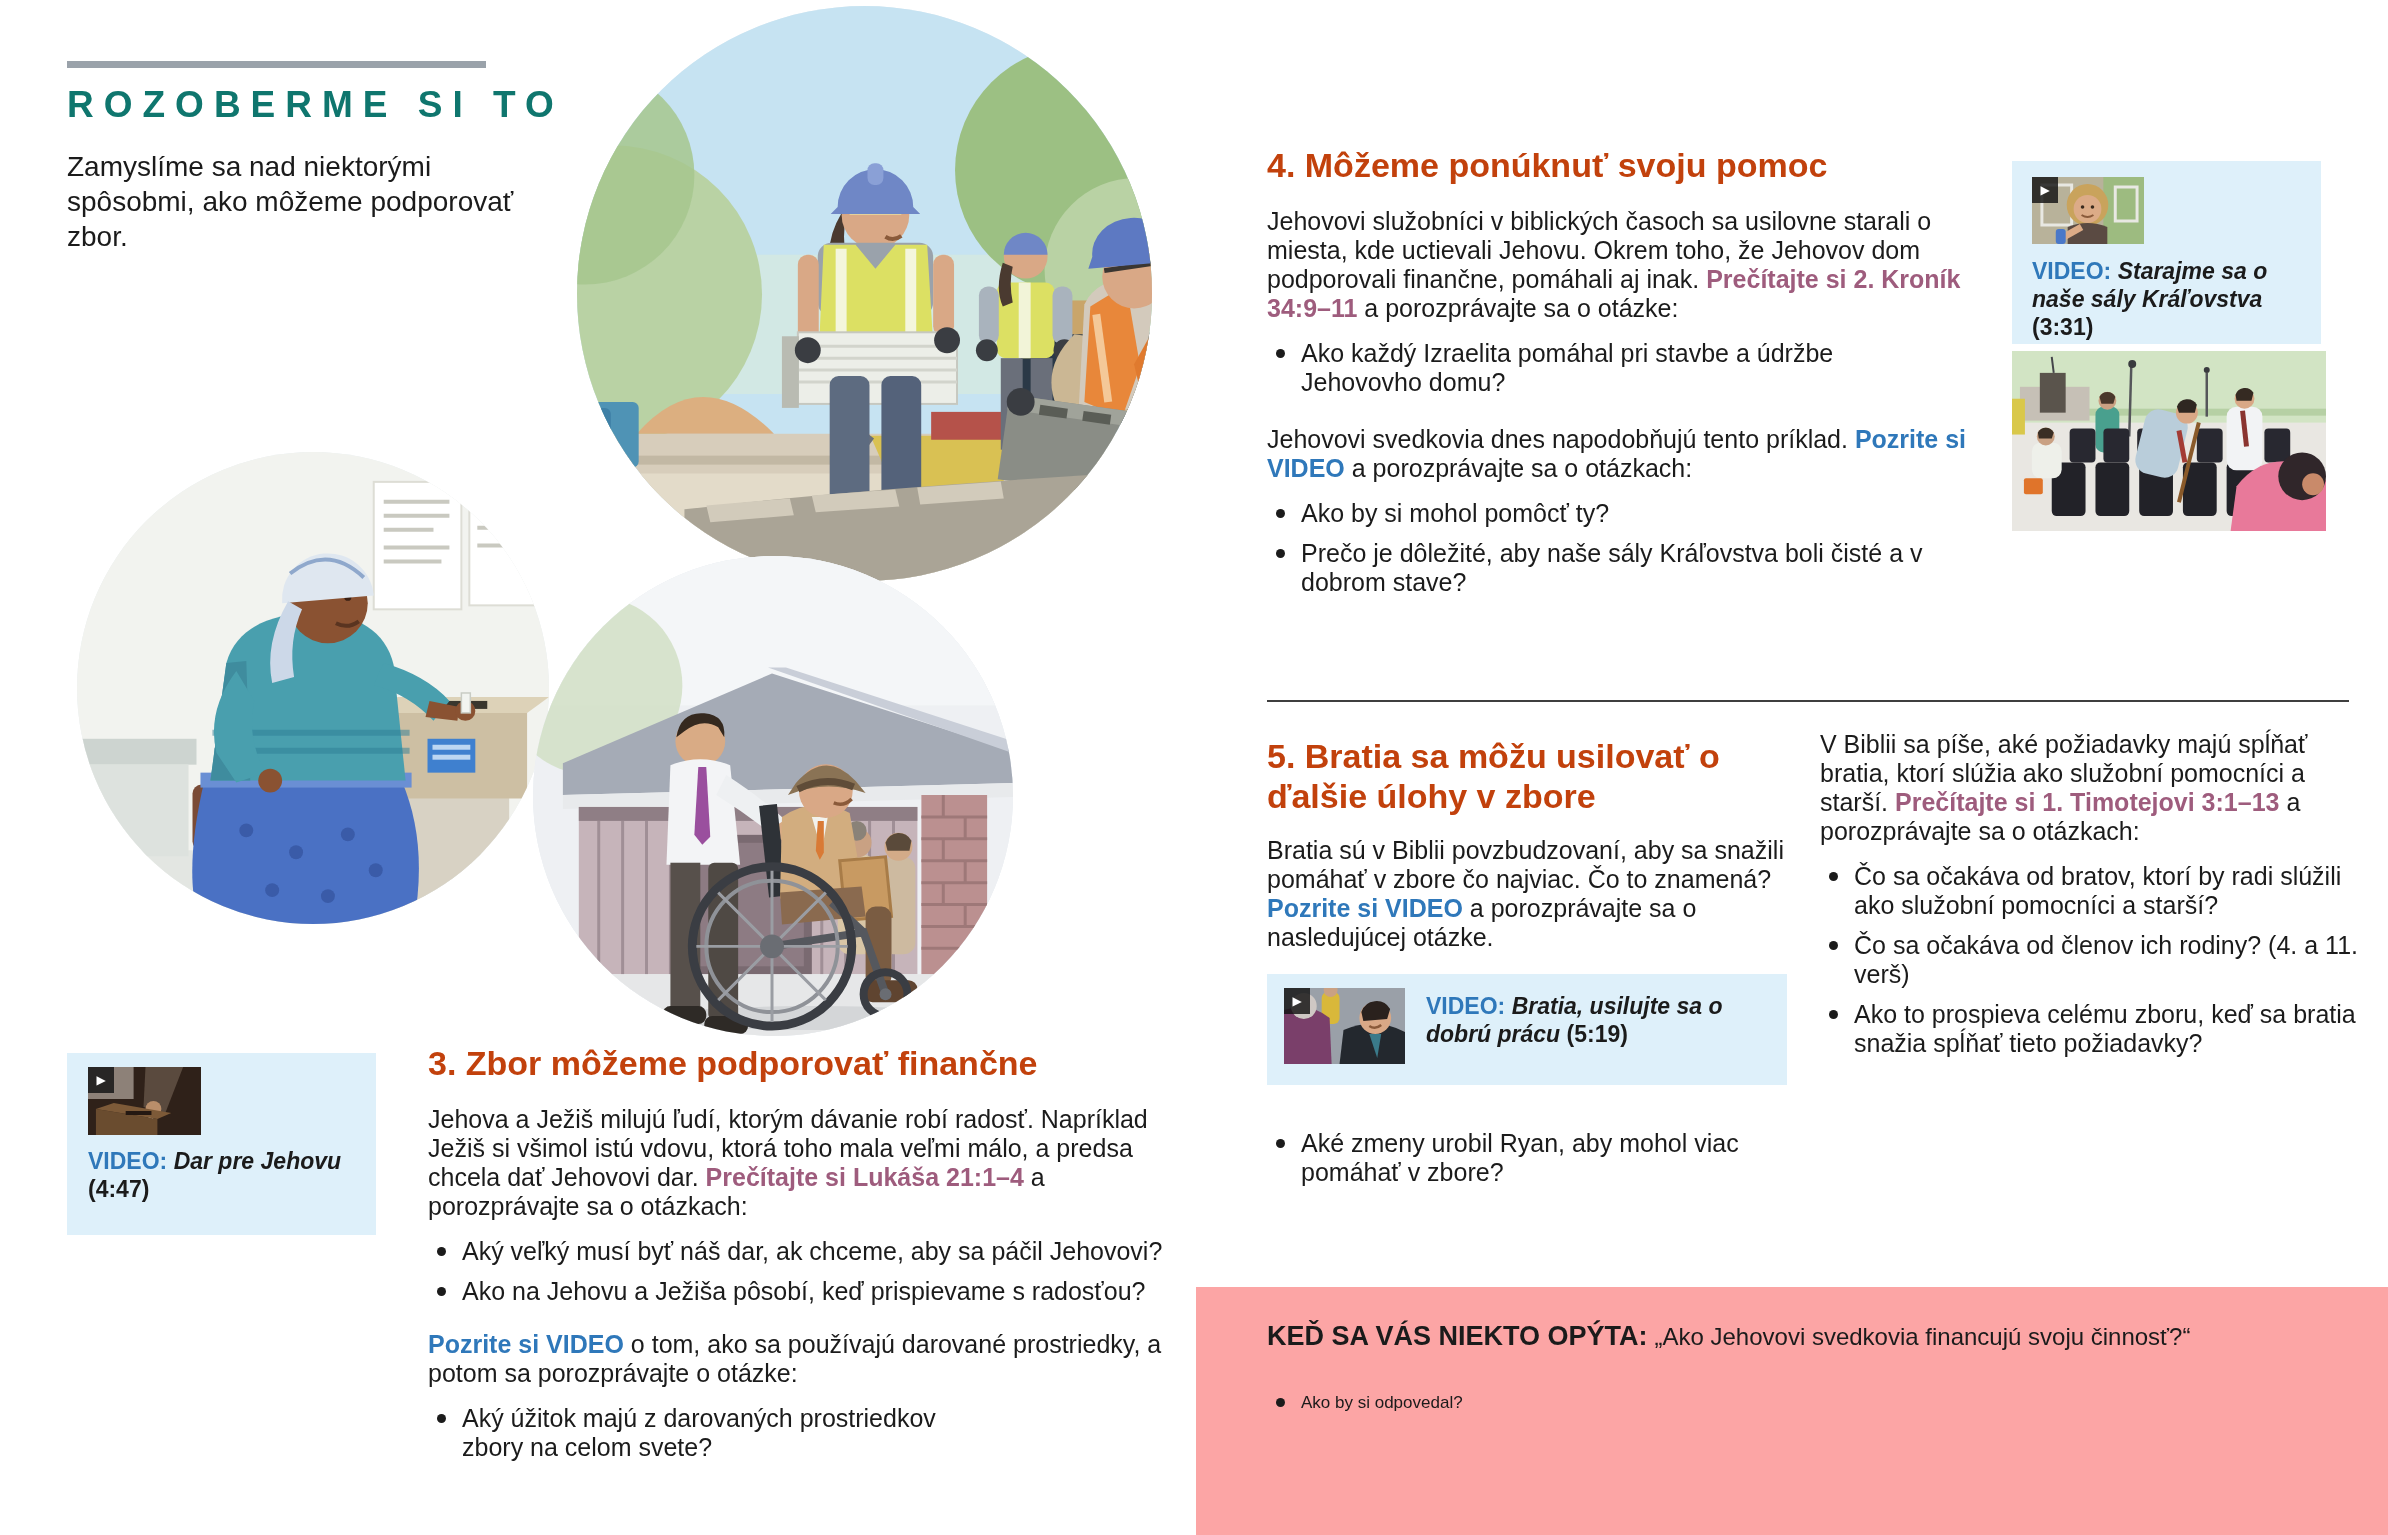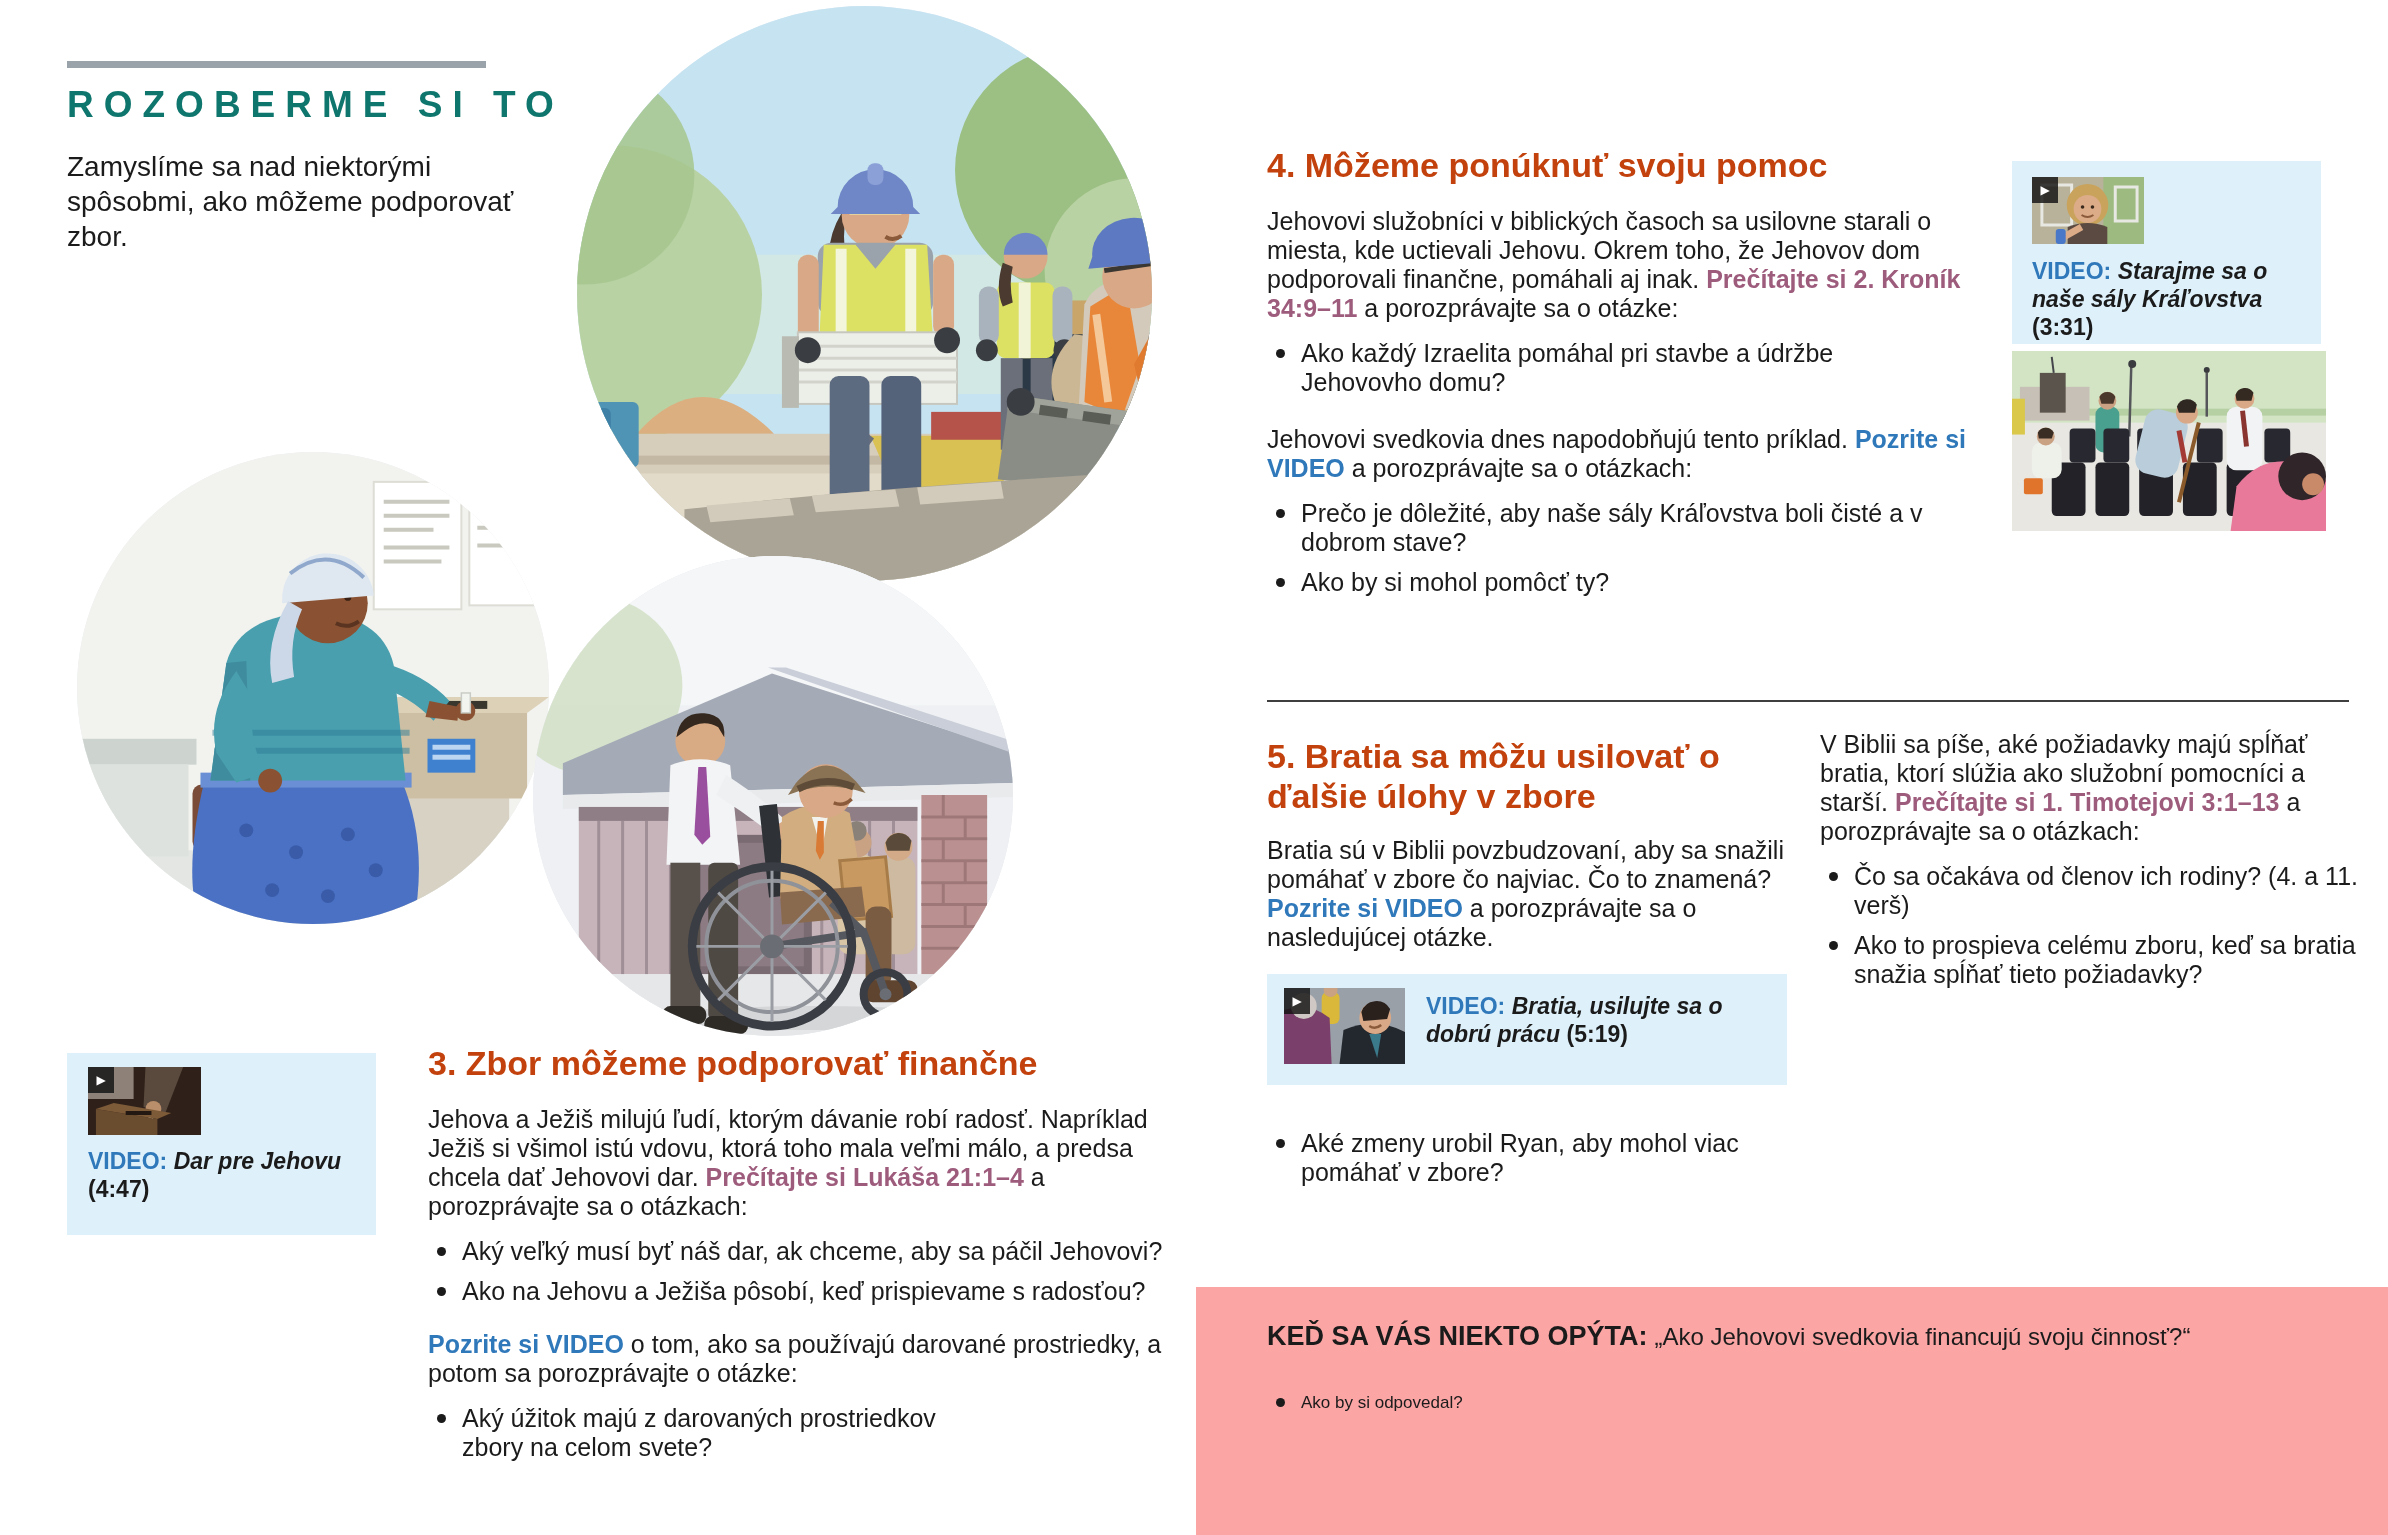--- a/index.html
+++ b/index.html
@@ -282,22 +282,22 @@
   </div>
 
   <div class="abs" style="left:1267px;top:145px;width:744px;">
     <h2 class="h2">4. Môžeme ponúknuť svoju pomoc</h2>
     <p class="para"><span>Jehovovi služobníci v biblických časoch sa usilovne starali o miesta, kde uctievali Jehovu. Okrem toho, že Jehovov dom podporovali finančne, pomáhali aj inak. </span><span class="lk">Prečítajte si 2. Kroník 34:9–11</span><span> a porozprávajte sa o otázke:</span></p>
     <ul class="blts" style="width:677px;">
       <li><span>Ako každý Izraelita pomáhal pri stavbe a údržbe Jehovovho domu?</span></li>
     </ul>
     <p class="para" style="margin-top:28px;"><span>Jehovovi svedkovia dnes napodobňujú tento príklad. </span><span class="lkb">Pozrite si VIDEO</span><span> a porozprávajte sa o otázkach:</span></p>
     <ul class="blts" style="width:677px;">
+      <li><span>Ako by si mohol pomôcť ty?</span></li>
       <li><span>Prečo je dôležité, aby naše sály Kráľovstva boli čisté a v dobrom stave?</span></li>
-      <li><span>Ako by si mohol pomôcť ty?</span></li>
     </ul>
   </div>
 
   <div class="abs videobox" style="left:2012px;top:161px;width:309px;height:183px;">
     <div class="thumb" style="left:20px;top:16px;width:112px;height:67px;">
       <svg viewBox="0 0 113 67" preserveAspectRatio="none">
         <rect width="113" height="67" fill="#b8b29a"></rect>
         <rect x="72" width="41" height="67" fill="#9dbb80"></rect>
         <path d="M10,8 h30 v40 h-30 z M84,10 h22 v34 h-22 z" fill="none" stroke="#e8e8e2" stroke-width="3"></path>
         <circle cx="56" cy="28" r="21" fill="#c9a35c"></circle>
@@ -392,20 +392,21 @@
     <p class="vcap" style="left:159px;top:18px;width:343px;"><span class="vlabel">VIDEO:</span> <em>Bratia, usilujte sa o dobrú prácu</em> <span>(5:19)</span></p>
   </div>
 
   <ul class="abs blts" style="left:1267px;top:1102px;width:517px;">
     <li><span>Aké zmeny urobil Ryan, aby mohol viac pomáhať v zbore?</span></li>
   </ul>
 
   <div class="abs" style="left:1820px;top:708px;width:542px;">
     <p class="para"><span>V Biblii sa píše, aké požiadavky majú spĺňať bratia, ktorí slúžia ako služobní pomocníci a starší. </span><span class="lk">Prečítajte si 1. Timotejovi 3:1–13</span><span> a porozprávajte sa o otázkach:</span></p>
     <ul class="blts">
+      <li><span>Čo sa očakáva od bratov, ktorí by radi slúžili ako služobní pomocníci a starší?</span></li>
       <li><span>Čo sa očakáva od členov ich rodiny? (4. a 11. verš)</span></li>
       <li><span>Ako to prospieva celému zboru, keď sa bratia snažia spĺňať tieto požiadavky?</span></li>
     </ul>
   </div>
 
   <div class="abs askbox" style="left:1196px;top:1287px;width:1192px;height:249px;">
     <p class="abs ask-line" style="left:71px;top:34px;width:1085px;"><span class="ask-lead">KEĎ SA VÁS NIEKTO OPÝTA:</span> <span class="ask-quote">„Ako Jehovovi svedkovia financujú svoju činnosť?“</span></p>
     <ul class="abs blts" style="left:71px;top:74px;width:896px;">
       <li><span>Ako by si odpovedal?</span></li>
     </ul>

